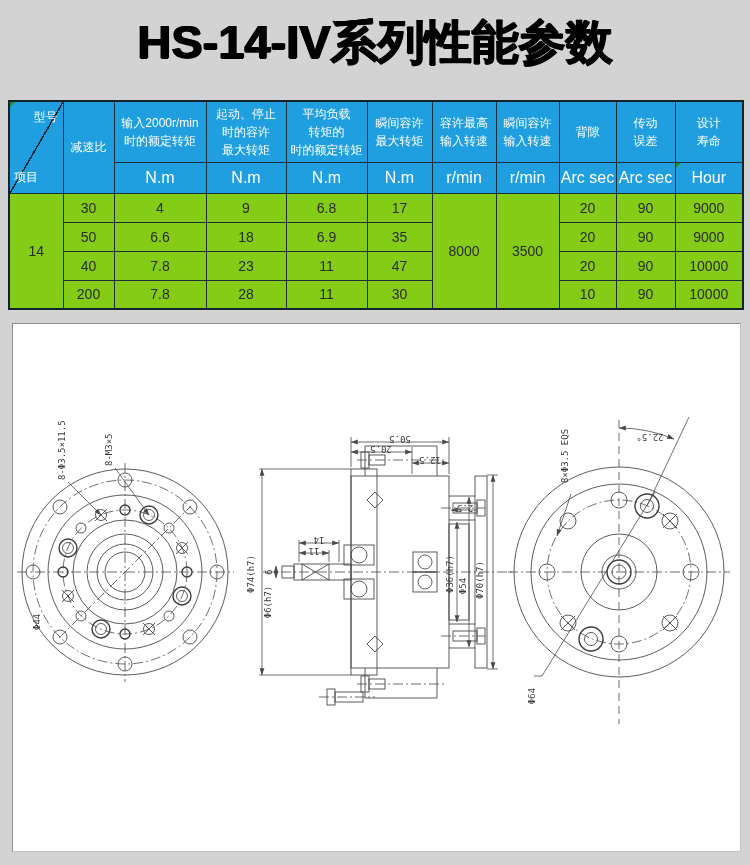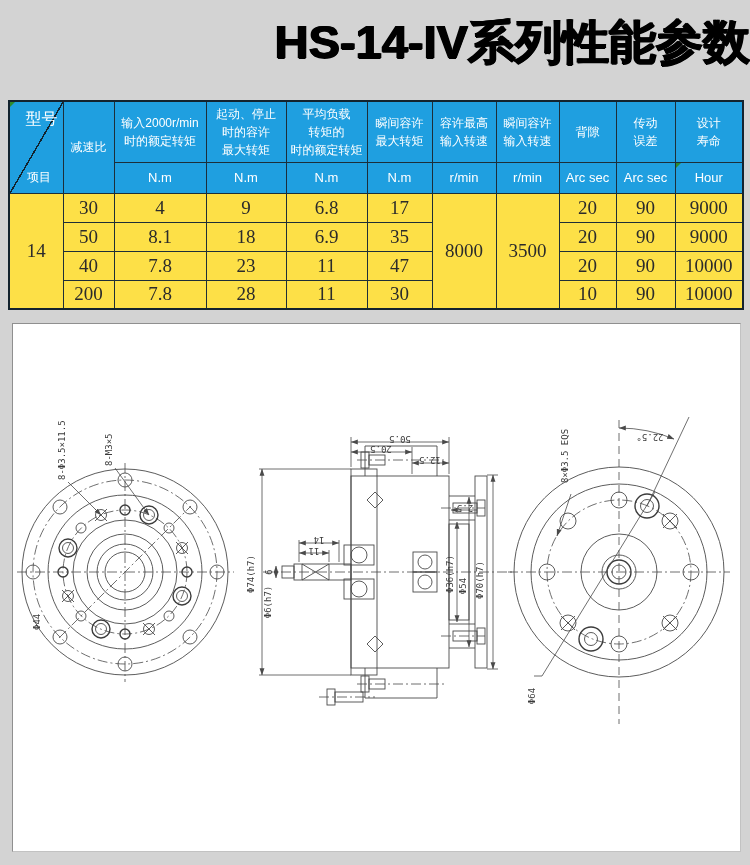--- a/index.html
+++ b/index.html
@@ -4,52 +4,52 @@
 <style>
   html,body{margin:0;padding:0}
   body{
     width:750px;height:865px;position:relative;overflow:hidden;
     background:#d3d3d3;
     font-family:"Liberation Sans",sans-serif;
   }
   
   .title{
     position:absolute;top:16px;left:0;width:100%;
-    text-align:right;
+    text-align:center;
     font-size:47px;font-weight:bold;color:#000;
     letter-spacing:0px;line-height:1.1;
     text-shadow:0.9px 0 0 #000,-0.9px 0 0 #000,0 0.6px 0 #000;
   }
   
   table.spec{
     position:absolute;left:8px;top:100px;width:734px;
     border-collapse:collapse;table-layout:fixed;
     border:2px solid #13232e;
   }
   table.spec td{
     border:1px solid #1d2e38;
     text-align:center;vertical-align:middle;padding:0;
     overflow:hidden;
   }
   td.hdr{
     background:#1f9fe0;color:#fff;
     font-size:12px;line-height:1.5;white-space:pre-line;
   }
-  td.unit{background:#1f9fe0;color:#fff;font-size:13px;}
+  td.unit{background:#1f9fe0;color:#fff;font-size:16px;}
   tr.h1{height:61px}
   tr.h2{height:31px}
   tr.dr{height:29px}
-  td.data{background:#fde047;color:#2b2b2b;font-size:19px;font-family:Liberation Serif, serif;}
+  td.data{background:#84cc16;color:#2b2b2b;font-size:14px;}
   td.corner{
     position:relative;background-color:#1f9fe0;
     background-image:linear-gradient(to bottom right,
       transparent 49.3%, #13232e 49.3%, #13232e 50.9%, transparent 50.9%);
   }
-  .corner-top{position:absolute;top:7px;right:5px;color:#fff;font-size:16px;}
-  .corner-bottom{position:absolute;bottom:7px;left:4px;color:#fff;font-size:12px;margin-left:13px;}
+  .corner-top{position:absolute;top:7px;right:5px;color:#fff;font-size:12px;}
+  .corner-bottom{position:absolute;bottom:7px;left:4px;color:#fff;font-size:12px;}
   .corner-marker{
     position:absolute;top:0;left:0;width:0;height:0;
     border-top:5px solid #2e8b2e;border-right:5px solid transparent;
   }
   td.rel{position:relative}
   
   .panel{
     position:absolute;left:12px;top:323px;width:727px;height:527px;
     background:#ffffff;border-top:1px solid #8f8f8f;border-left:1px solid #8f8f8f;
     border-right:1px solid #c2c2c2;border-bottom:1px solid #c2c2c2;
@@ -134,21 +134,21 @@
     <td class="data">6.8</td>
     <td class="data">17</td>
     <td class="data" rowspan="4">8000</td>
     <td class="data" rowspan="4">3500</td>
     <td class="data">20</td>
     <td class="data">90</td>
     <td class="data">9000</td>
   </tr>
   <tr class="dr">
     <td class="data">50</td>
-    <td class="data">8.1</td>
+    <td class="data">6.6</td>
     <td class="data">18</td>
     <td class="data">6.9</td>
     <td class="data">35</td>
     <td class="data">20</td>
     <td class="data">90</td>
     <td class="data">9000</td>
   </tr>
   <tr class="dr">
     <td class="data">40</td>
     <td class="data">7.8</td>

